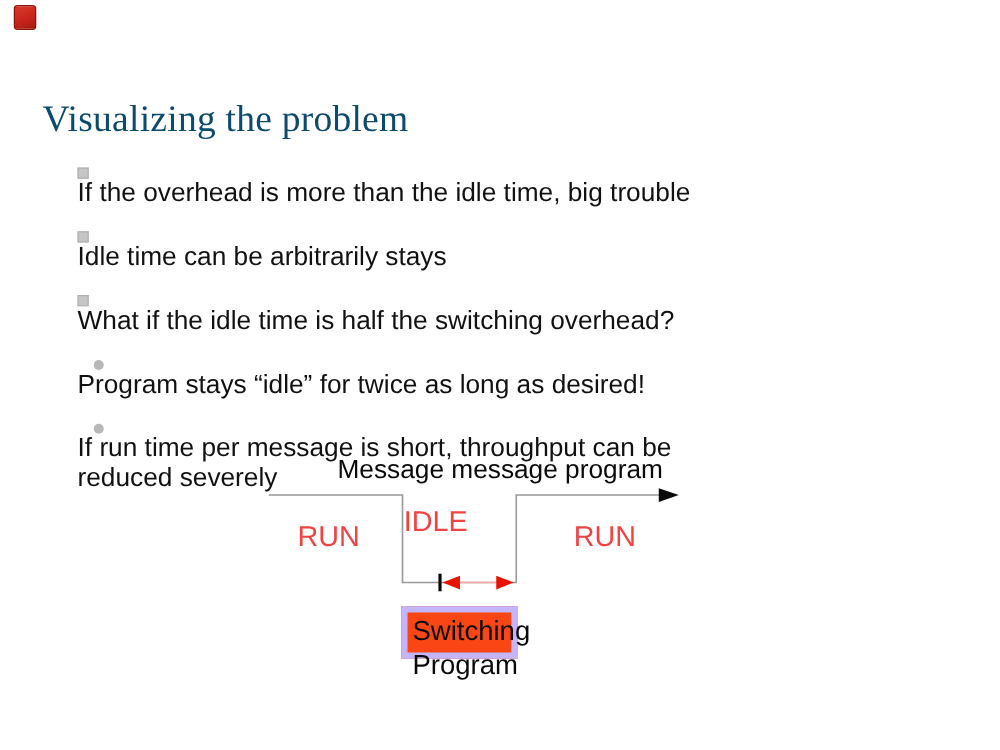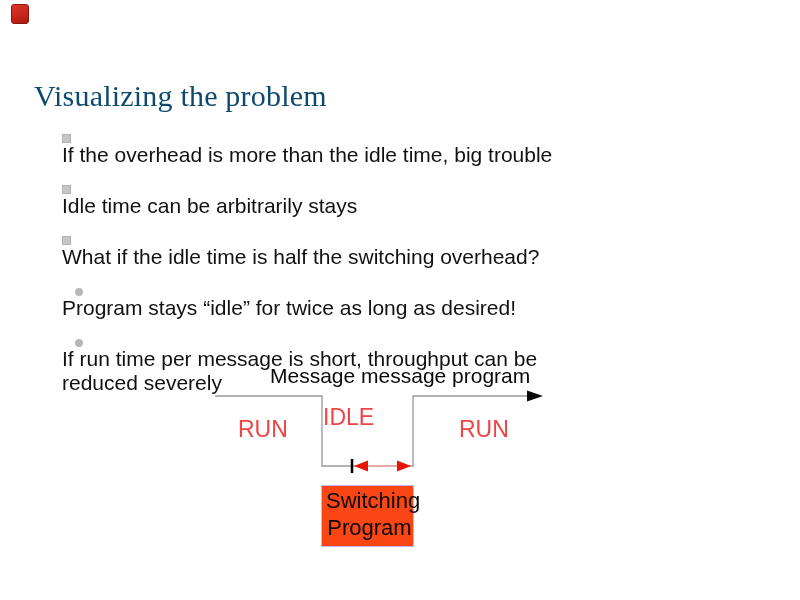--- a/index.html
+++ b/index.html
@@ -27,22 +27,22 @@
     margin:8px 12px 0 13px;}
 
   
   .dg-caption{position:absolute;left:270px;top:364px;font-size:21px;color:#0a0a0a;white-space:nowrap;}
   .dg-svg{position:absolute;left:210px;top:388px;}
   .dg-label{position:absolute;font-size:23px;color:#ef4444;white-space:nowrap;}
   .lbl-run-l{left:238px;top:416px;}
   .lbl-idle{left:323px;top:404px;}
   .lbl-run-r{left:459px;top:416px;}
 
-  .ov-box{position:absolute;left:321px;top:485px;width:93px;height:62px;
-    box-sizing:border-box;background:#fa4515;border:1px solid #c4b5fd;
+  .ov-box{position:absolute;left:321px;top:485px;width:93px;height:42px;
+    box-sizing:border-box;background:#fa4515;border:5px solid #c4b5fd;
     padding:1px 0 0 4px;text-align:center;}
   .ov-box div{font-size:22px;line-height:27px;color:#0a0a0a;white-space:nowrap;}
 </style>
 </head>
 <body>
 
 <div class="slide">
 
   <div class="corner-badge"></div>
 

